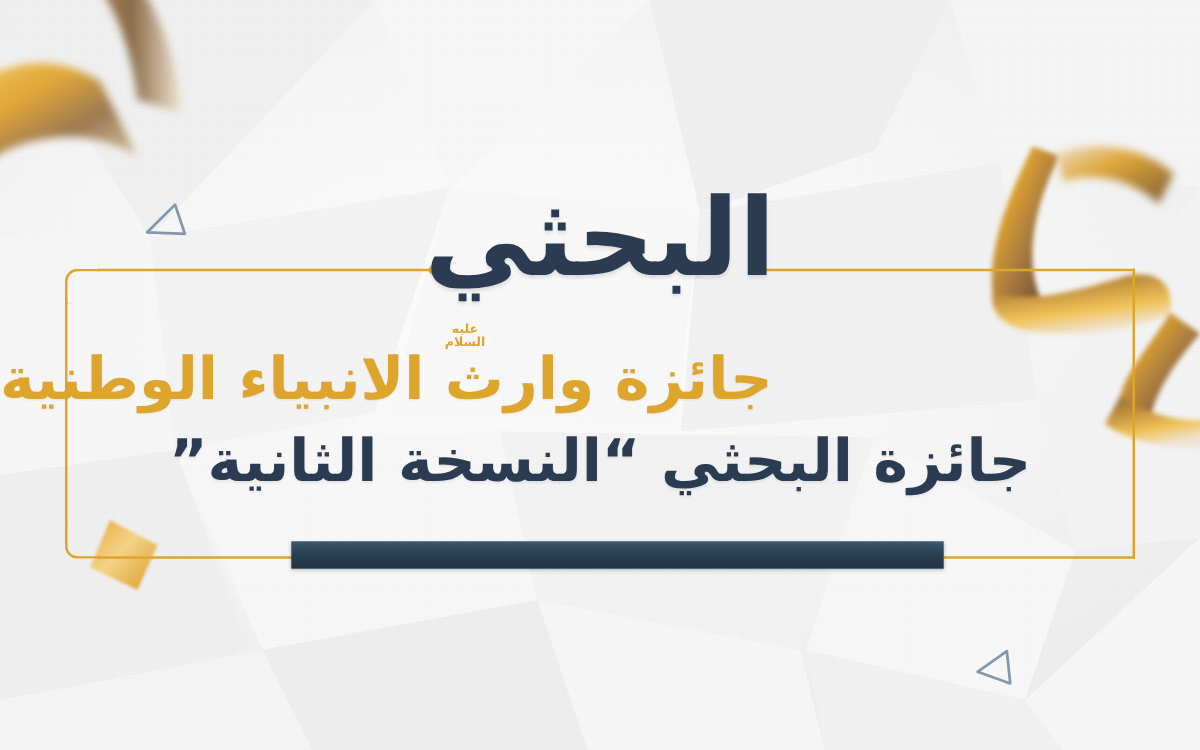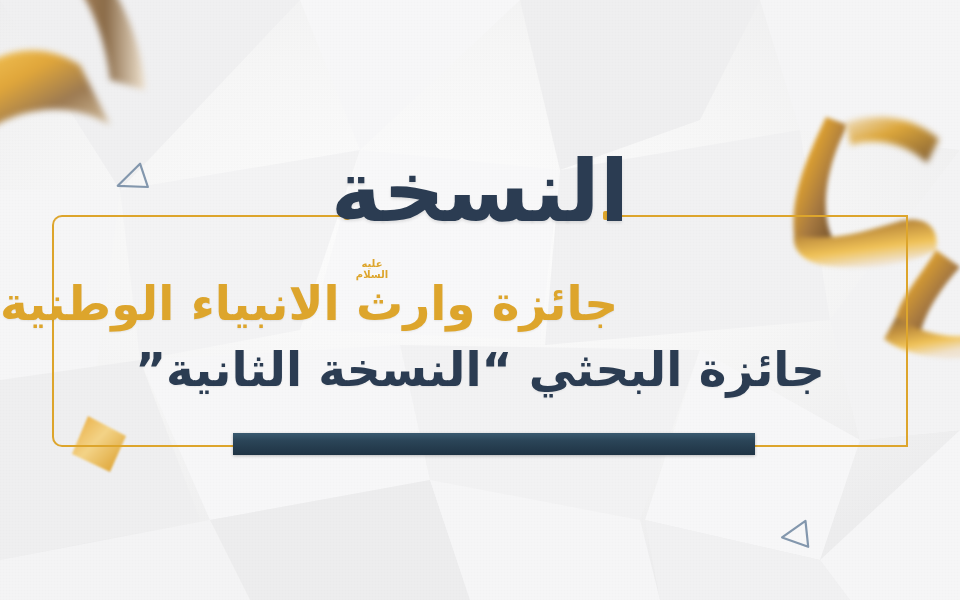--- a/index.html
+++ b/index.html
@@ -299,19 +299,19 @@
     <div class="frame-line frame-top-seg2"></div>
     <div class="frame-line frame-bottom"></div>
     <div class="frame-line frame-right"></div>
     <div class="dot-left"></div>
     <div class="dot-right"></div>
   </div>
 
   <div class="navy-bar"></div>
 
   <div class="text-block">
-    <div class="headline">النسخة</div>
+    <div class="headline">البحثي</div>
     <div class="line-gold">جائزة وارث الانبياء الوطنية</div>
     <div class="honorific">عليه السلام</div>
     <div class="line-navy">جائزة البحثي “النسخة الثانية”</div>
   </div>
 
 </div>
 
 </body></html>

